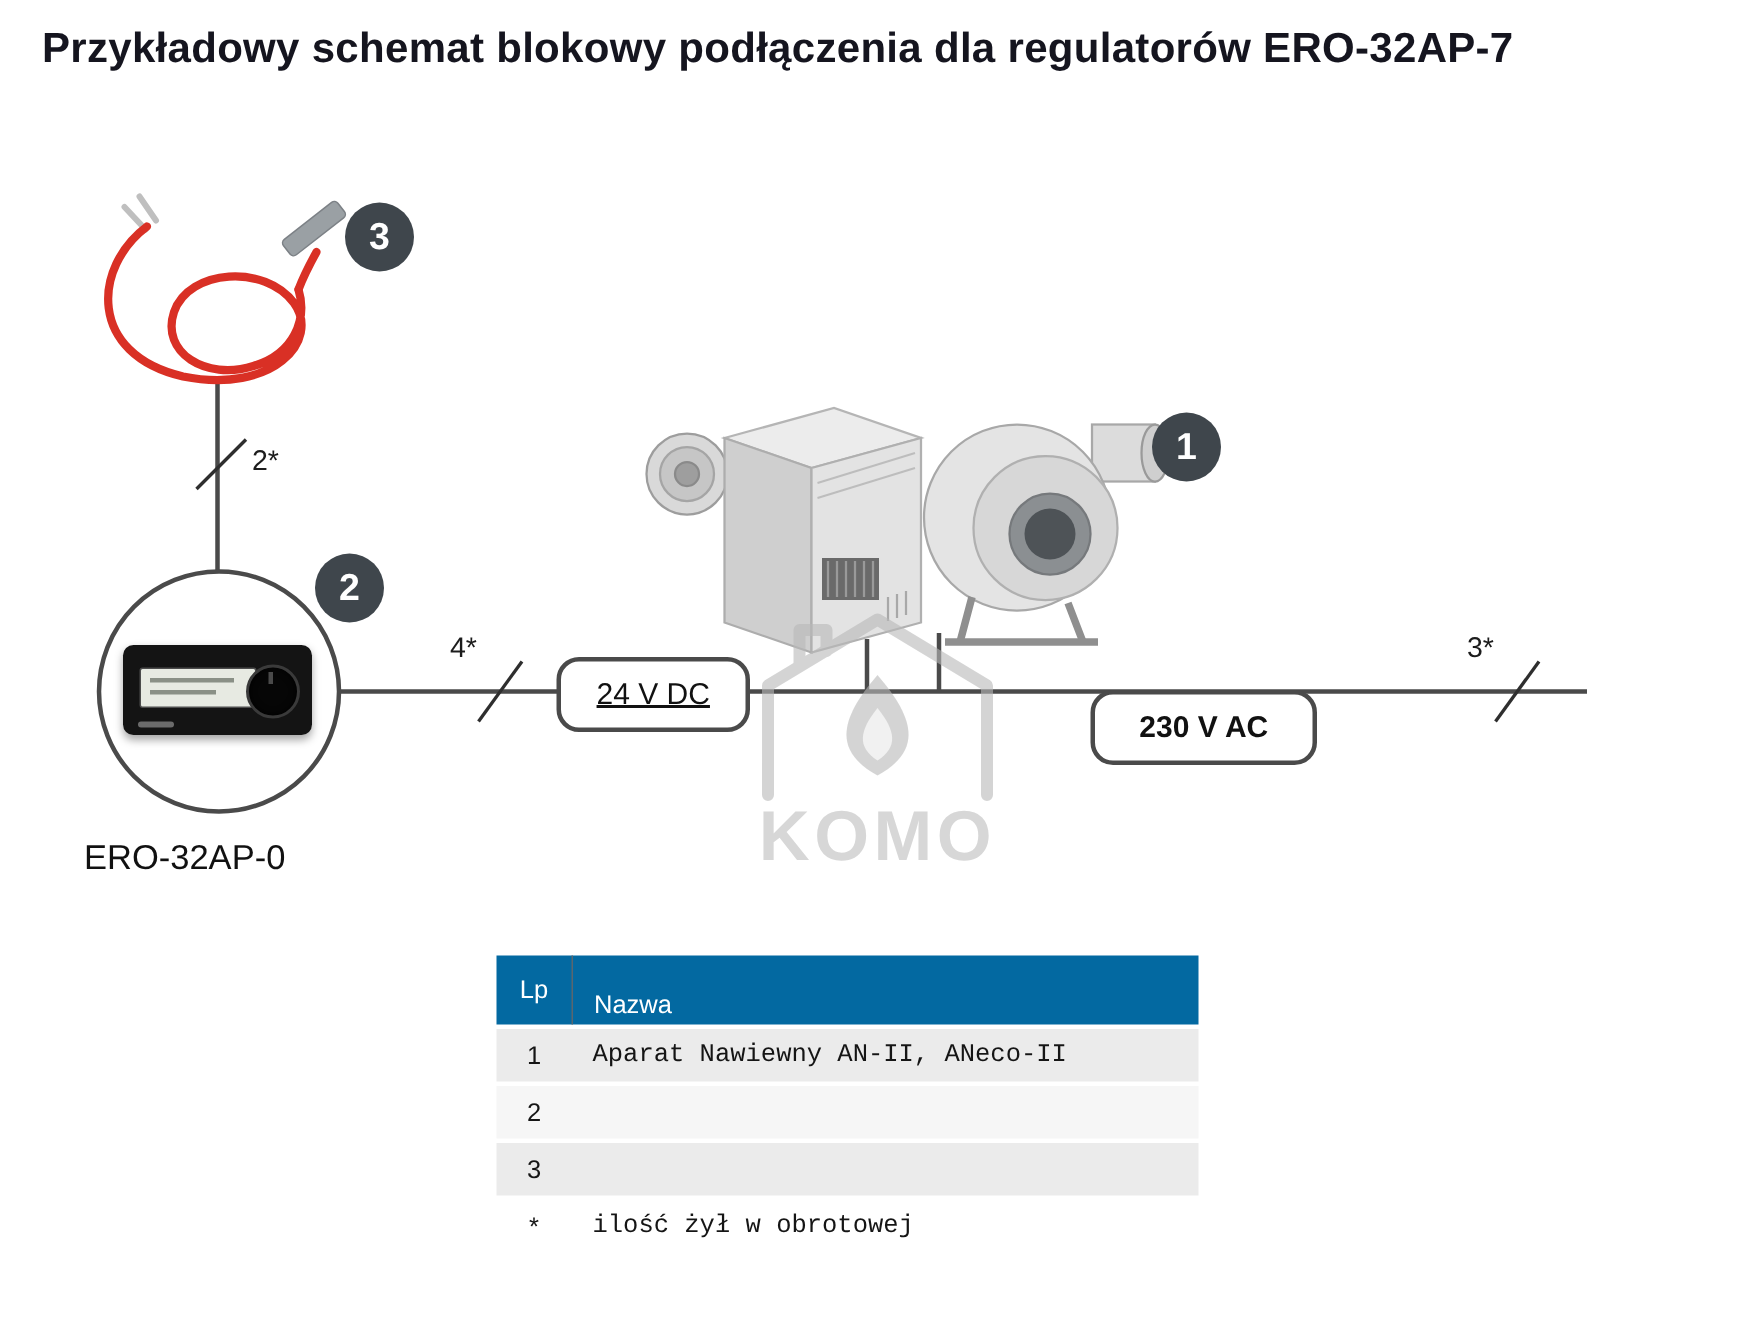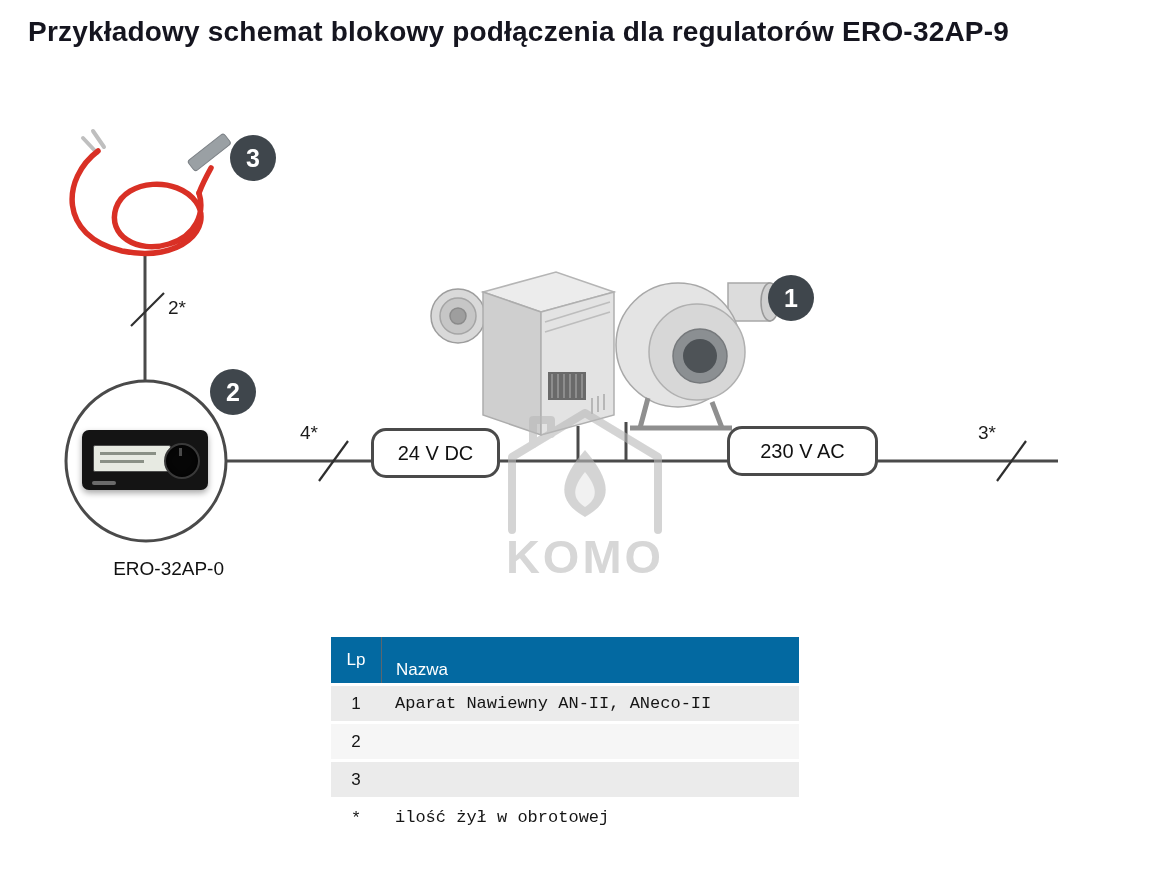--- a/index.html
+++ b/index.html
@@ -28,22 +28,22 @@
   .wire-label{position:absolute;font-size:19px;color:#1c1c1c;}
   .lbl-sensor{left:168px;top:297px;}
   .lbl-regulator{left:300px;top:422px;}
   .lbl-mains{left:978px;top:422px;}
 
   
   .vbox{
     position:absolute;height:44px;border:3px solid #4a4a4a;border-radius:15px;background:#fff;
     display:flex;align-items:center;justify-content:center;font-size:20px;color:#111;
   }
-  .vbox-dc{left:371px;top:428px;width:123px;}
-  .vbox-ac{left:727px;top:426px;width:145px;}
+  .vbox-dc{left:371px;top:438px;width:123px;text-decoration:underline;}
+  .vbox-ac{left:727px;top:460px;width:145px;font-weight:bold;}
 
   
   .regulator{
     position:absolute;left:82px;top:430px;width:126px;height:60px;background:#141414;
     border-radius:7px;box-shadow:0 3px 6px rgba(0,0,0,.35);
   }
   .reg-screen{
     position:absolute;left:11px;top:15px;width:76px;height:25px;background:#e7eae2;
     border:1px solid #4c4c4c;border-radius:2px;
   }
@@ -52,42 +52,42 @@
   }
   .reg-screen::before{top:6px;width:56px;}
   .reg-screen::after{top:14px;width:44px;}
   .reg-knob{
     position:absolute;right:8px;top:13px;width:32px;height:32px;border-radius:50%;
     background:#060606;border:2px solid #3a3a3a;box-shadow:inset 0 0 5px #000;
   }
   .reg-knob::after{content:"";position:absolute;left:13px;top:3px;width:3px;height:8px;background:#4a4a4a;}
   .reg-brand{position:absolute;left:10px;bottom:5px;width:24px;height:4px;background:#6b6b6b;border-radius:2px;}
   .reg-name{
-    position:absolute;left:44px;top:558px;width:180px;text-align:right;
-    font-size:19px;color:#111;
+    position:absolute;left:56px;top:558px;width:180px;text-align:left;
+    font-size:23px;color:#111;
   }
 
   
   .info-table{position:absolute;left:331px;top:637px;width:468px;font-size:17px;}
   .t-header{display:flex;background:#0369a1;color:#fff;height:46px;}
   .th-lp{width:50px;display:flex;align-items:center;justify-content:center;border-right:1px solid #5a666e;}
   .th-nazwa{display:flex;align-items:center;padding-left:14px;margin-top:20px;}
   .t-row{display:flex;height:35px;align-items:center;margin-top:3px;}
   .t-row.bg-a{background:#ebebeb;}
   .t-row.bg-b{background:#f6f6f6;}
   .t-row.bg-w{background:#ffffff;}
   .td-lp{width:50px;text-align:center;}
   .td-nazwa{padding-left:14px;font-family:Liberation Mono, monospace;}
 </style>
 </head>
 <body>
 
 <div class="stage">
 
-  <h1 class="page-title">Przykładowy schemat blokowy podłączenia dla regulatorów ERO-32AP-9</h1>
+  <h1 class="page-title">Przykładowy schemat blokowy podłączenia dla regulatorów ERO-32AP-7</h1>
 
   <svg class="gfx" viewBox="0 0 1170 878" xmlns="http://www.w3.org/2000/svg">
 
     <g stroke="#4a4a4a" stroke-width="3" fill="none">
       <line x1="145" y1="256" x2="145" y2="383"></line>
       <line x1="224" y1="461" x2="1058" y2="461"></line>
       <line x1="578" y1="426" x2="578" y2="461"></line>
       <line x1="626" y1="422" x2="626" y2="461"></line>
     </g>
 

